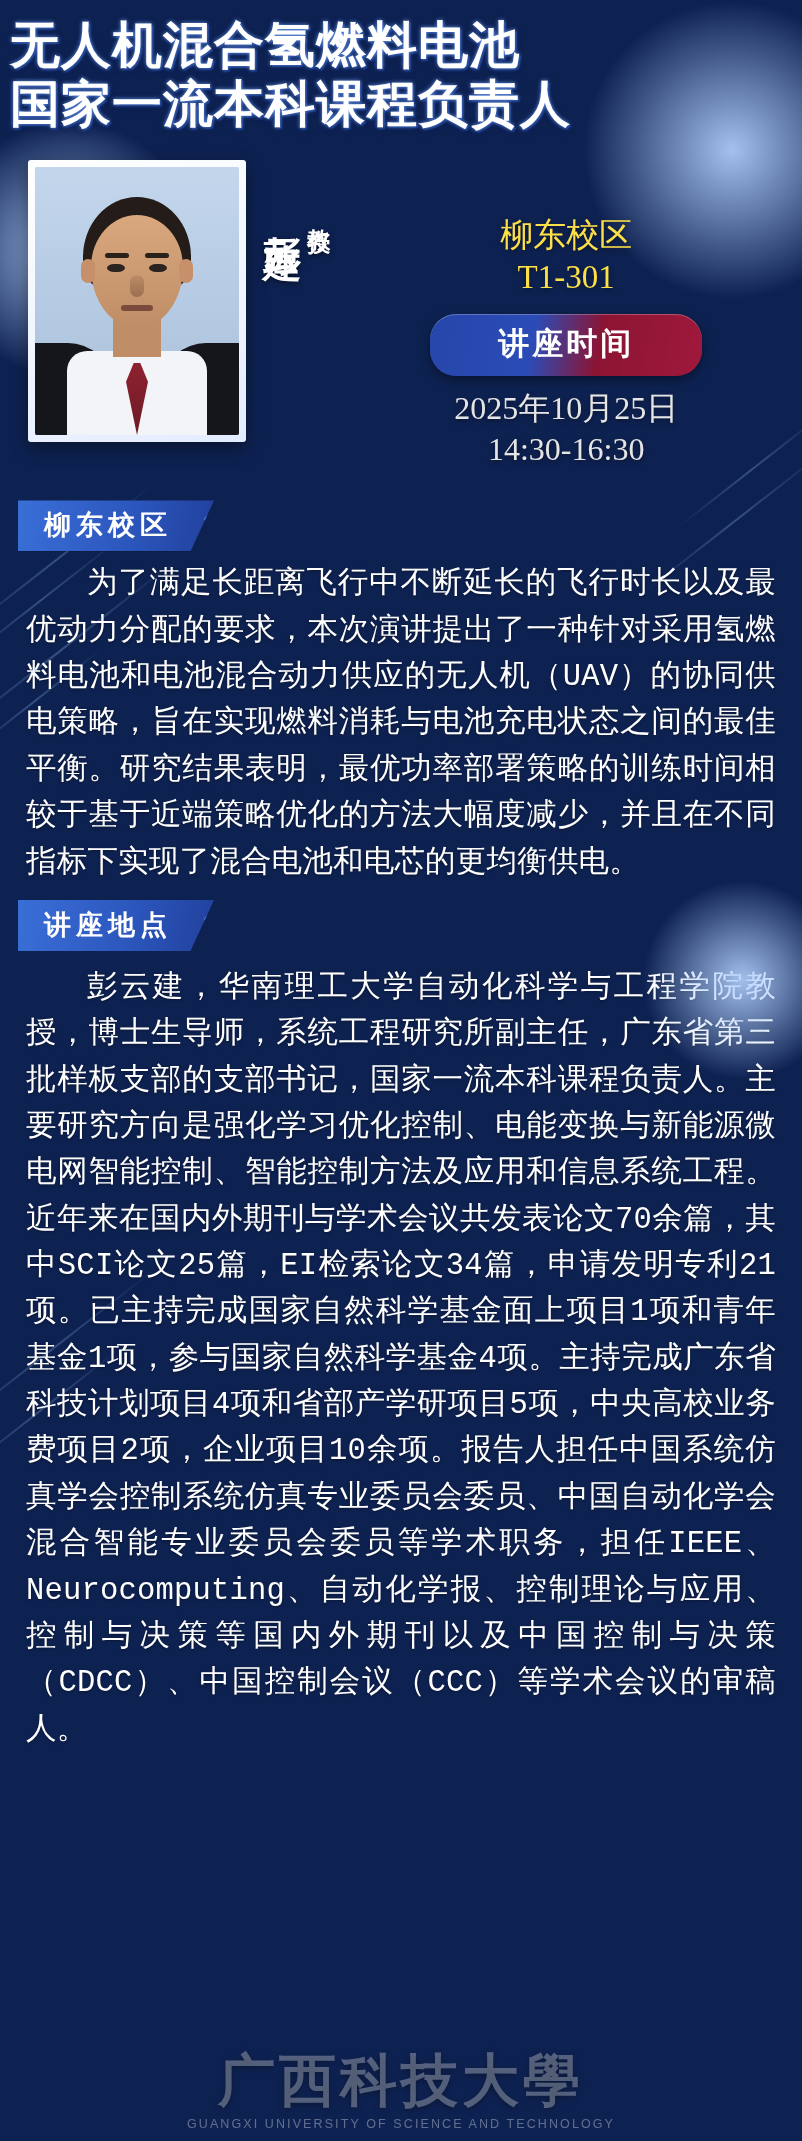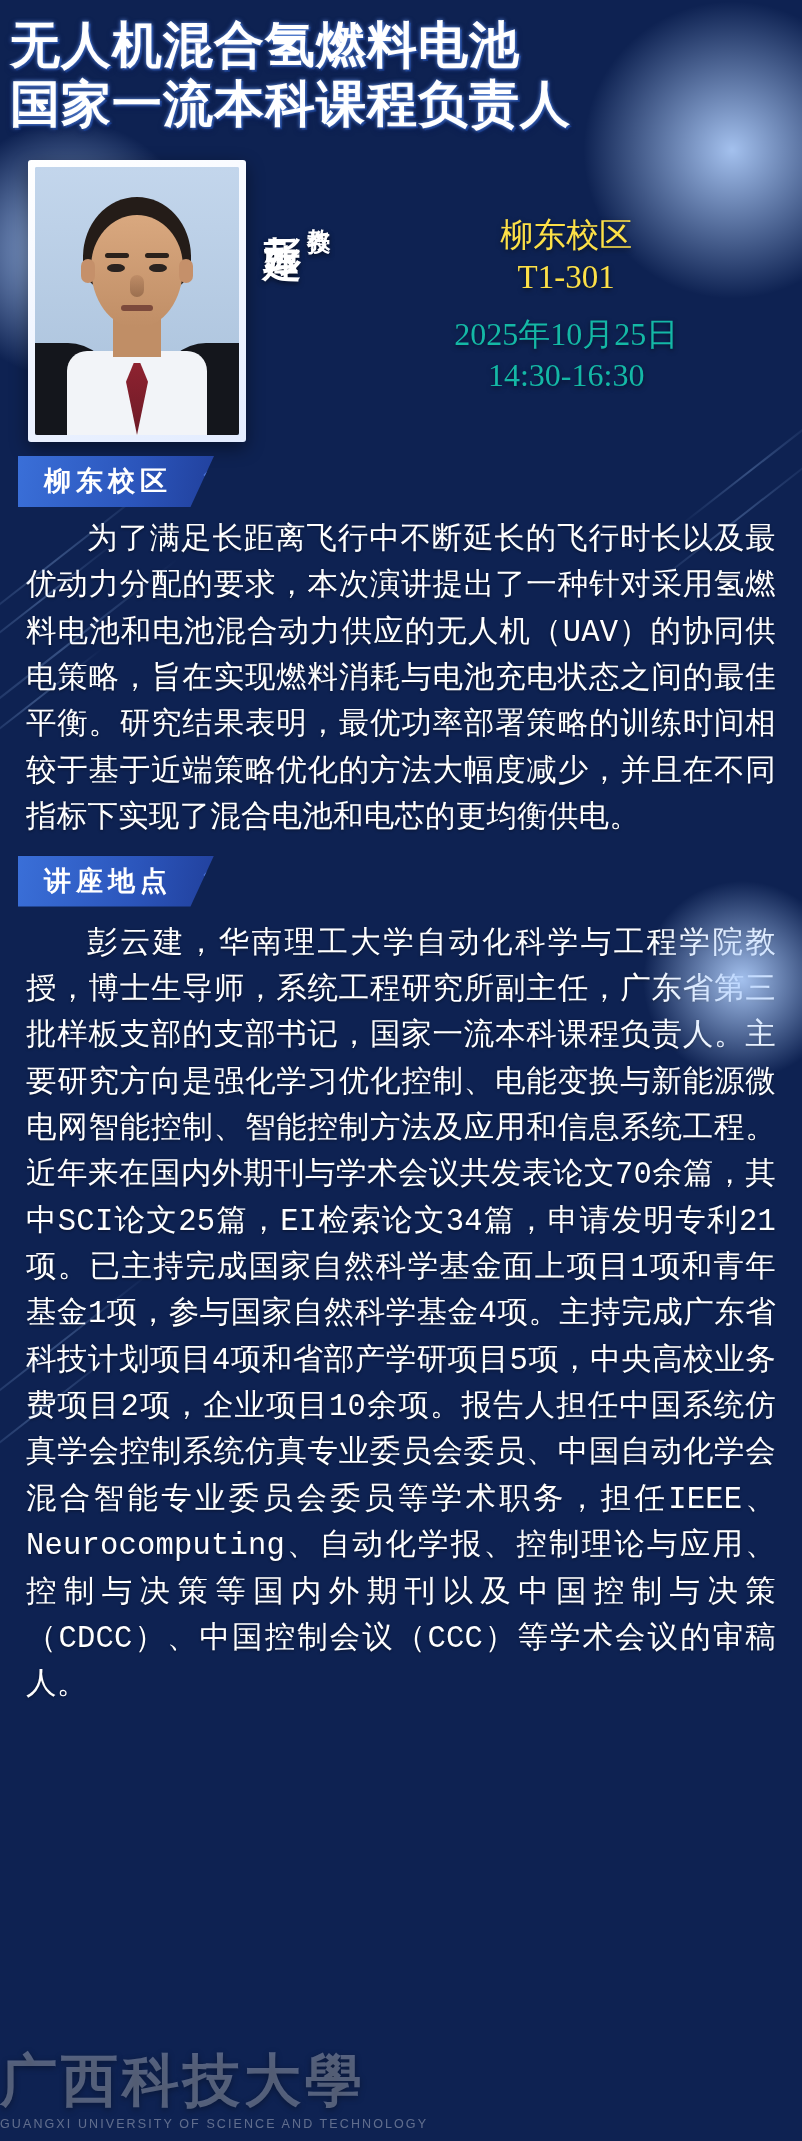--- a/index.html
+++ b/index.html
@@ -199,21 +199,21 @@
   }
   .meta-text {
     color: #fde047;
     font-family: "Liberation Serif", serif;
     font-size: 33px;
     line-height: 1.28;
     margin: 10px 0 16px;
     text-shadow: 0 2px 5px rgba(0,0,0,0.5);
   }
   .meta-text.date {
-    color: #14b8a6;
+    color: #e5e5e5;
     font-size: 32px;
     margin-top: 12px;
   }
 
   
   .banner {
     position: relative;
     display: inline-block;
     margin: 14px 0 4px 18px;
     padding: 7px 42px 8px 26px;
@@ -248,20 +248,21 @@
     text-indent: 2em;
     text-shadow: 0 1px 3px rgba(0,0,0,0.45);
     letter-spacing: 0.2px;
   }
   .para.bio { padding-top: 10px; }
 
   
   .footer {
     position: absolute;
     left: 0; right: 0; bottom: 10px;
+    text-align: center;
   }
   .logo-cn {
     font-family: "Liberation Serif", serif;
     font-weight: bold;
     font-size: 57px;
     letter-spacing: 4px;
     color: rgba(255,255,255,0.30);
     text-shadow: 0 2px 6px rgba(0,0,0,0.35);
     line-height: 1;
   }
@@ -327,20 +328,21 @@
         <div class="name-small">教授</div>
         <div class="name-big">彭云建</div>
       </div>
     </div>
 
     <div class="meta-col">
       <div class="meta-text">
         <div>柳东校区</div>
         <div>T1-301</div>
       </div>
+      <div class="pill">讲座时间</div>
       <div class="meta-text date">
         <div>2025年10月25日</div>
         <div>14:30-16:30</div>
       </div>
     </div>
   </div>
 
   
   <div class="banner">柳东校区</div>
   <p class="para">为了满足长距离飞行中不断延长的飞行时长以及最优动力分配的要求，本次演讲提出了一种针对采用氢燃料电池和电池混合动力供应的无人机（UAV）的协同供电策略，旨在实现燃料消耗与电池充电状态之间的最佳平衡。研究结果表明，最优功率部署策略的训练时间相较于基于近端策略优化的方法大幅度减少，并且在不同指标下实现了混合电池和电芯的更均衡供电。</p>

